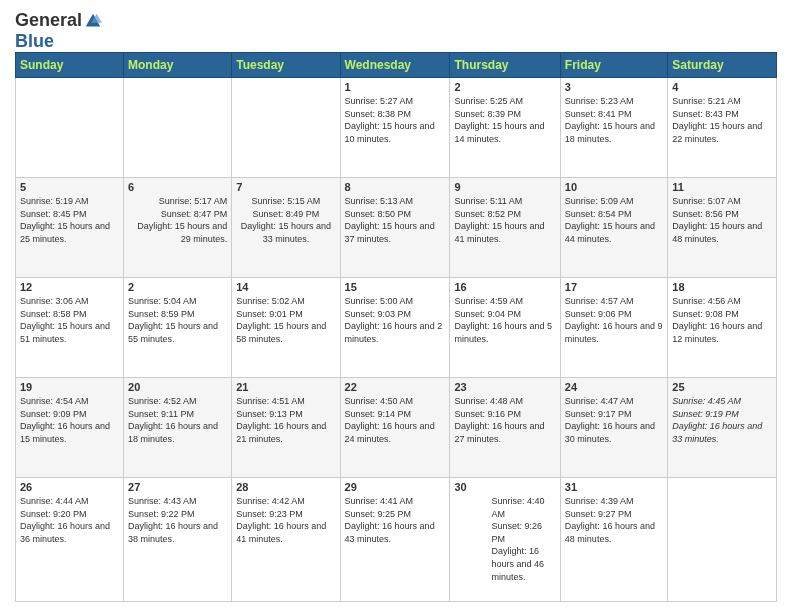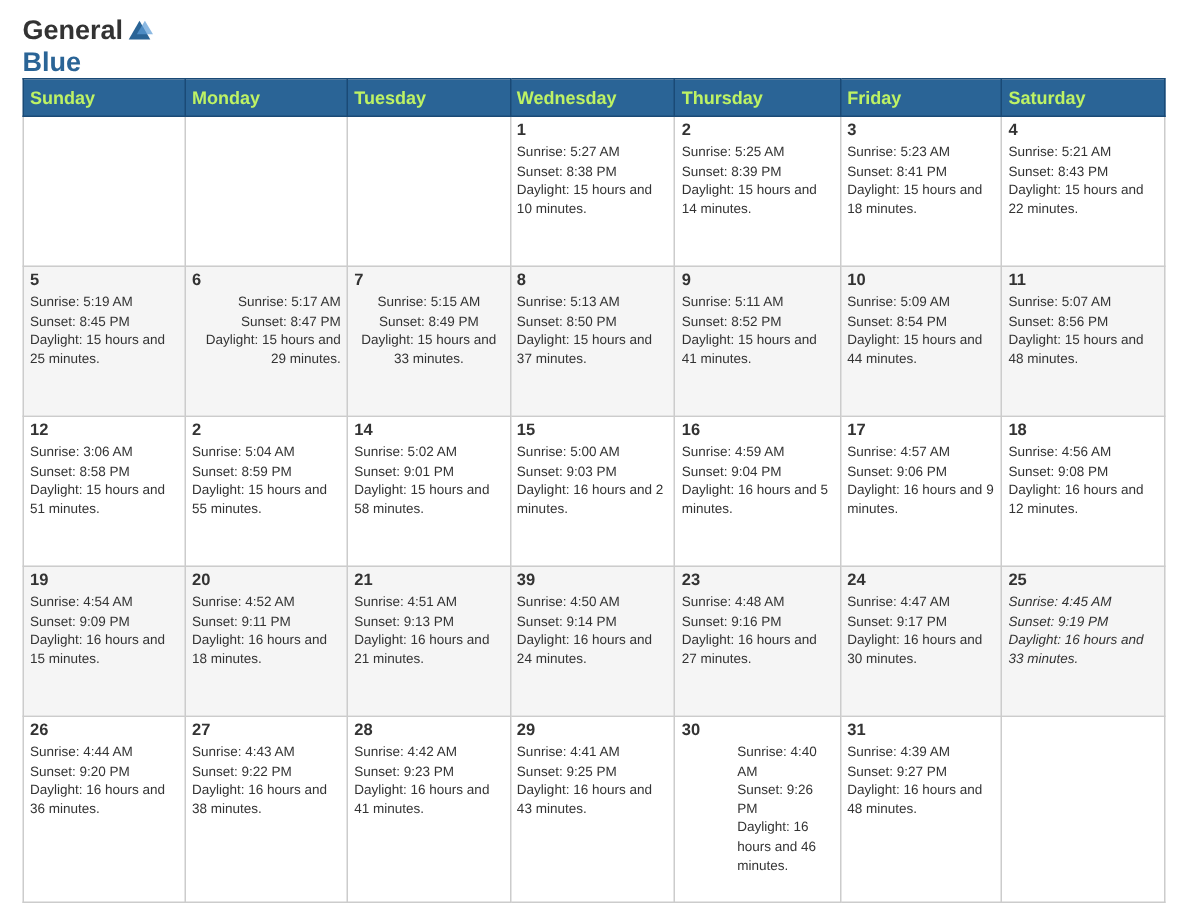--- a/index.html
+++ b/index.html
@@ -264,21 +264,21 @@
 Sunset: 9:11 PM
 Daylight: 16 hours and 18 minutes.</div>
           </td>
           <td>
             <span class="day-number">21</span>
             <div class="day-info" style="white-space: pre-line;">Sunrise: 4:51 AM
 Sunset: 9:13 PM
 Daylight: 16 hours and 21 minutes.</div>
           </td>
           <td>
-            <span class="day-number">39</span>
+            <span class="day-number">22</span>
             <div class="day-info" style="white-space: pre-line;">Sunrise: 4:50 AM
 Sunset: 9:14 PM
 Daylight: 16 hours and 24 minutes.</div>
           </td>
           <td>
             <span class="day-number">23</span>
             <div class="day-info" style="white-space: pre-line;">Sunrise: 4:48 AM
 Sunset: 9:16 PM
 Daylight: 16 hours and 27 minutes.</div>
           </td>

